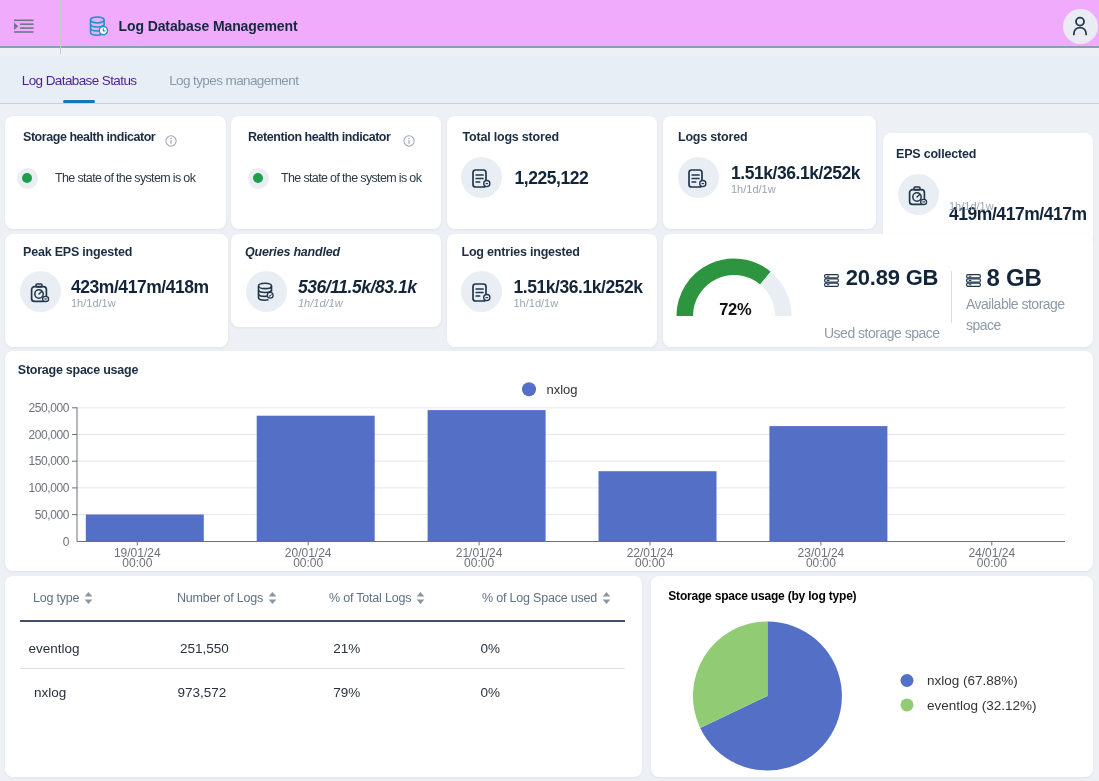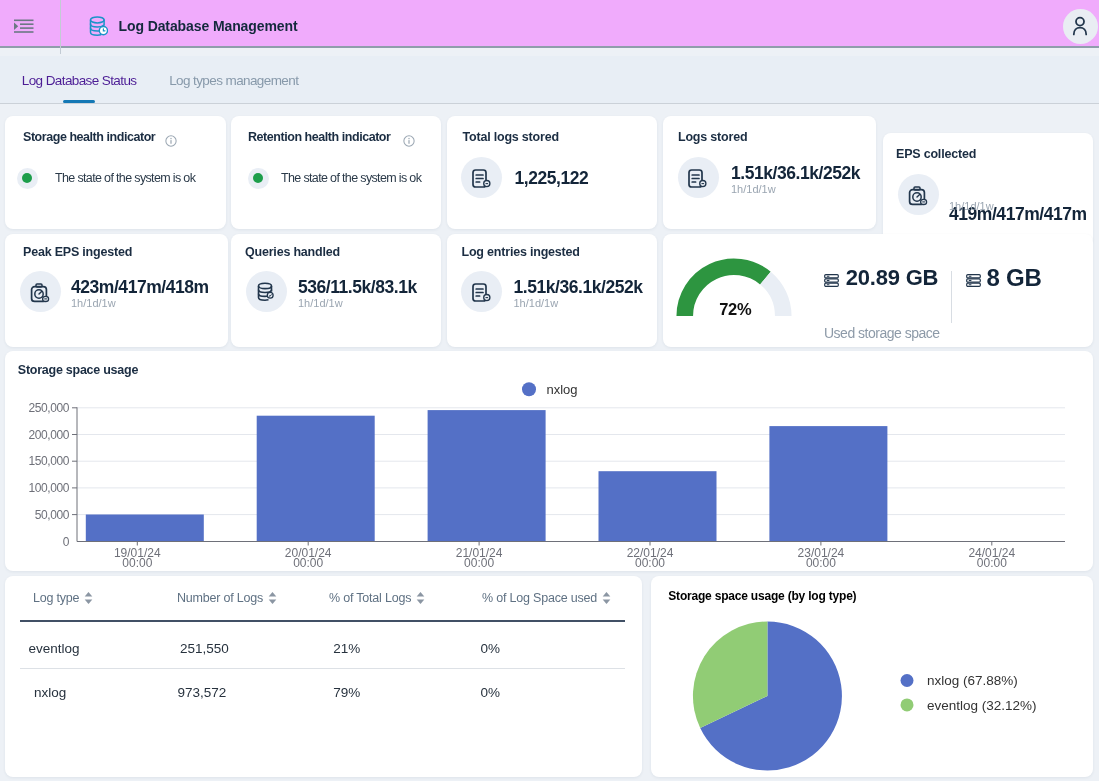--- a/index.html
+++ b/index.html
@@ -126,21 +126,21 @@
     <rect x="1.6" y="3.6" width="14.8" height="14.8" rx="3" fill="none" stroke="#22364c" stroke-width="1.7"></rect>
     <circle cx="9" cy="11" r="4.2" fill="none" stroke="#22364c" stroke-width="1.5"></circle>
     <path d="M9 11 L11.6 8.4" stroke="#22364c" stroke-width="1.4" stroke-linecap="round"></path>
     <ellipse cx="15.6" cy="15.9" rx="3" ry="2.6" fill="#e9eef5" stroke="#22364c" stroke-width="1.3"></ellipse>
     <path d="M14.3 15.9 H16.9" stroke="#22364c" stroke-width="1.1"></path>
   </svg>
   <div class="val" style="left:66px;top:53.8px;">423m/417m/418m</div>
   <div class="sub" style="left:66px;top:63px;">1h/1d/1w</div>
 </div>
 
-<div class="card" style="left:231px;top:233.5px;width:209.5px;height:113px;">
+<div class="card" style="left:231px;top:233.5px;width:209.5px;height:93px;font-style:italic;">
   <div class="ctitle" style="left:14px;top:11.3px;">Queries handled</div>
   <div class="abs" style="left:14.5px;top:37.5px;width:41px;height:41px;border-radius:50%;background:#e9eef5;"></div>
   <svg class="abs" style="left:25px;top:48.5px;" width="21" height="21" viewBox="0 0 21 21">
     <g fill="none" stroke="#22364c" stroke-width="1.6">
       <ellipse cx="9" cy="3.9" rx="6.5" ry="2.7"></ellipse>
       <path d="M2.5 3.9 V15.5 C2.5 17 5.4 18.2 9 18.2 C10.3 18.2 11.5 18 12.5 17.8"></path>
       <path d="M15.5 3.9 V9.5"></path>
       <path d="M2.5 7.8 C2.5 9.3 5.4 10.5 9 10.5 C12.6 10.5 15.5 9.3 15.5 7.8"></path>
       <path d="M2.5 11.7 C2.5 13.2 5.4 14.4 9 14.4 C10.3 14.4 11.6 14.2 12.6 14"></path>
     </g>
@@ -185,20 +185,21 @@
 
   <svg class="abs" style="left:303px;top:40px;" width="15" height="13" viewBox="0 0 15 13">
     <g fill="none" stroke="#22364c" stroke-width="1.2">
       <rect x="0.7" y="0.6" width="13.6" height="3.3" rx="1.1"></rect>
       <rect x="0.7" y="4.85" width="13.6" height="3.3" rx="1.1"></rect>
       <rect x="0.7" y="9.1" width="13.6" height="3.3" rx="1.1"></rect>
     </g>
     <path d="M2.8 2.25 H5.4 M2.8 6.5 H5.4 M2.8 10.75 H5.4" stroke="#22364c" stroke-width="1"></path>
   </svg>
   <div class="abs" style="left:323.4px;top:44.1px;transform:translateY(-50%);font-size:24px;font-weight:bold;color:#132539;letter-spacing:-0.2px;">8 GB</div>
+  <div class="abs" style="left:303px;top:60px;width:116px;font-size:14px;color:#8d9aa8;letter-spacing:-0.5px;line-height:21.5px;">Available storage space</div>
 </div>
 
 <div class="card" style="left:5px;top:350.5px;width:1088px;height:220px;">
   <div class="ctitle" style="left:12.8px;top:12px;letter-spacing:-0.25px;">Storage space usage</div>
   <svg class="abs" style="left:0;top:0;" width="1088" height="220" viewBox="0 0 1088 220">
 
     <circle cx="524" cy="38.3" r="7" fill="#5470c6"></circle>
     <text x="541.5" y="43" font-size="13" fill="#333333">nxlog</text>
 
     <g stroke="#e4e7ed" stroke-width="1">

